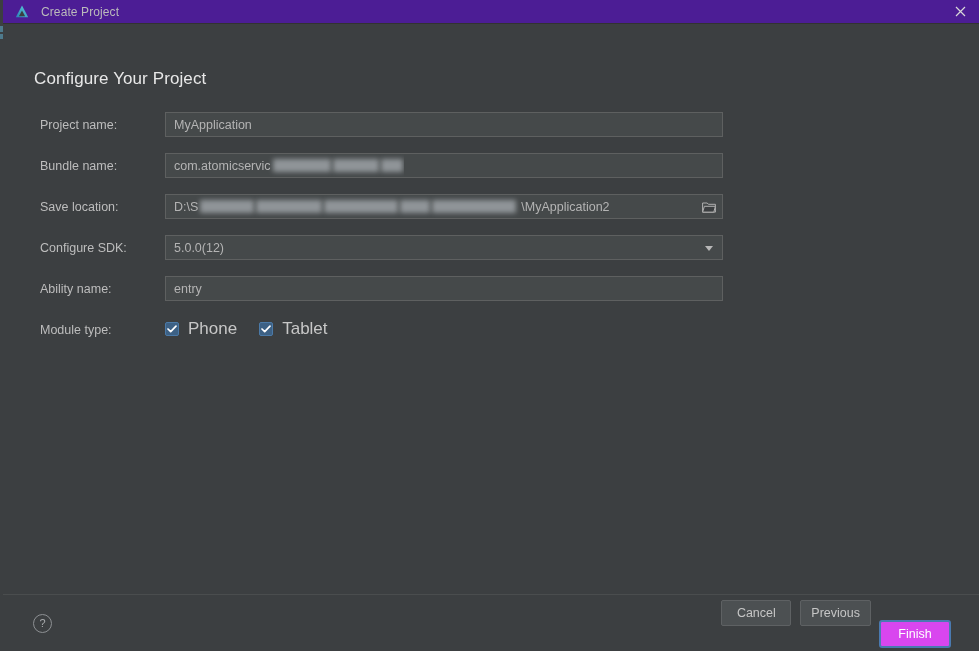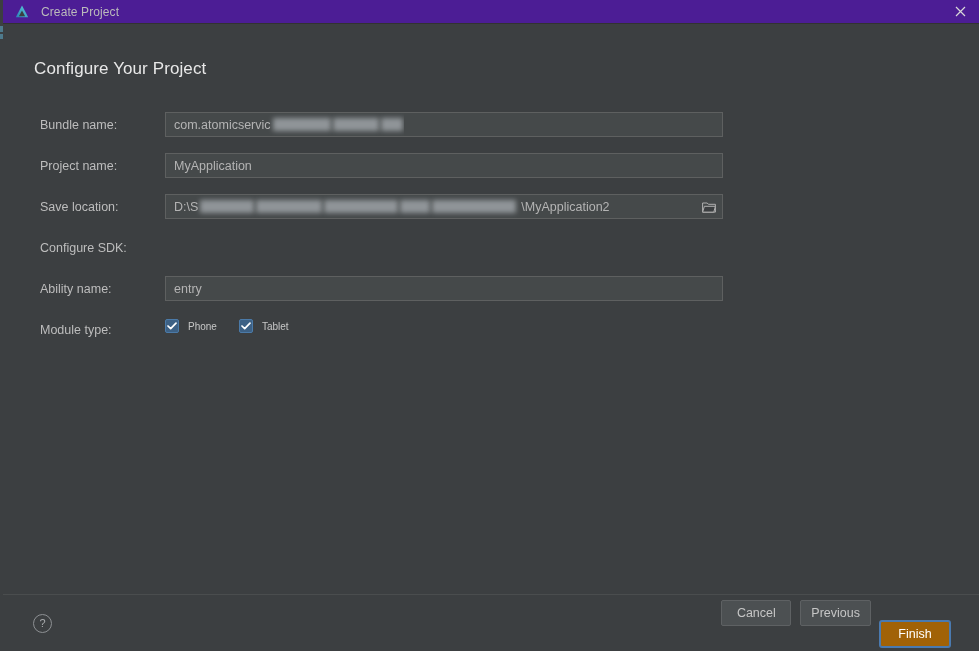--- a/index.html
+++ b/index.html
@@ -73,21 +73,21 @@
   .titlebar-close svg { display:block; }
 
   
   .dialog-body {
     flex: 1 1 auto;
     position: relative;
   }
 
   .page-title {
     position: absolute;
-    left: 31px; top: 35px;
+    left: 31px; top: 45px;
     font-size: 17px;
     color: #e8e8e8;
     letter-spacing: 0.1px;
   }
 
   
   .form {
     position: absolute;
     left: 0; top: 88px;
     width: 722px;
@@ -185,21 +185,21 @@
     border-radius: 2px;
     background: #3d6185;
     border: 1px solid #4b7aa8;
     display: flex;
     align-items: center;
     justify-content: center;
     box-sizing: border-box;
   }
   .checkbox svg { display: block; }
   .checkitem .clabel {
-    font-size: 10px;
+    font-size: 17px;
     color: #c7c7c7;
   }
 
   
   .preview {
     position: absolute;
     left: 741px;
     top: 86px;
   }
   .phone {
@@ -259,21 +259,21 @@
     border: 1px solid #5e6163;
     border-radius: 2px;
     color: #c6c6c6;
     font-size: 12.5px;
     font-family: "Liberation Sans", sans-serif;
     display: flex;
     align-items: center;
     justify-content: center;
   }
   .btn.primary {
-    background: #a16207;
+    background: #d946ef;
     border: 1px solid #4a7ab0;
     color: #ffffff;
     box-shadow: 0 0 0 1px #4a7ab0;
     margin-top: 21px;
   }
 </style>
 </head>
 <body>
 
 <div class="ide-sliver">
@@ -304,35 +304,35 @@
     </span>
   </div>
 
   <div class="dialog-body">
 
     <div class="page-title">Configure Your Project</div>
 
     <div class="form">
 
       <div class="form-row">
+        <span class="form-label">Project name:</span>
+        <div class="field">
+          <span class="txt">MyApplication</span>
+        </div>
+      </div>
+
+      <div class="form-row">
         <span class="form-label">Bundle name:</span>
         <div class="field">
           <div class="blur-wrap">
             <span class="txt">com.atomicservic</span>
             <span class="blur-run" style="width:58px;margin-left:2px;"></span>
             <span class="blur-run" style="width:46px;"></span>
             <span class="blur-run" style="width:22px;"></span>
           </div>
-        </div>
-      </div>
-
-      <div class="form-row">
-        <span class="form-label">Project name:</span>
-        <div class="field">
-          <span class="txt">MyApplication</span>
         </div>
       </div>
 
       <div class="form-row">
         <span class="form-label">Save location:</span>
         <div class="field with-btn">
           <div class="blur-wrap">
             <span class="txt">D:\S</span>
             <span class="blur-run" style="width:54px;margin-left:2px;"></span>
             <span class="blur-run" style="width:66px;"></span>
@@ -345,20 +345,24 @@
             <svg width="14" height="12" viewBox="0 0 14 12">
               <path d="M0.6 2 H5.2 L6.4 3.3 H13.4 V11.1 H0.6 Z" fill="none" stroke="#b0b0b0" stroke-width="1"></path>
               <path d="M2.4 5.3 H13.4 L11.8 11.1 H0.6 Z" fill="#3c3f41" stroke="#b0b0b0" stroke-width="1"></path>
             </svg>
           </span>
         </div>
       </div>
 
       <div class="form-row">
         <span class="form-label">Configure SDK:</span>
+        <div class="field">
+          <span class="txt">5.0.0(12)</span>
+          <span class="combo-arrow"></span>
+        </div>
       </div>
 
       <div class="form-row">
         <span class="form-label">Ability name:</span>
         <div class="field">
           <span class="txt">entry</span>
         </div>
       </div>
 
       <div class="form-row">

